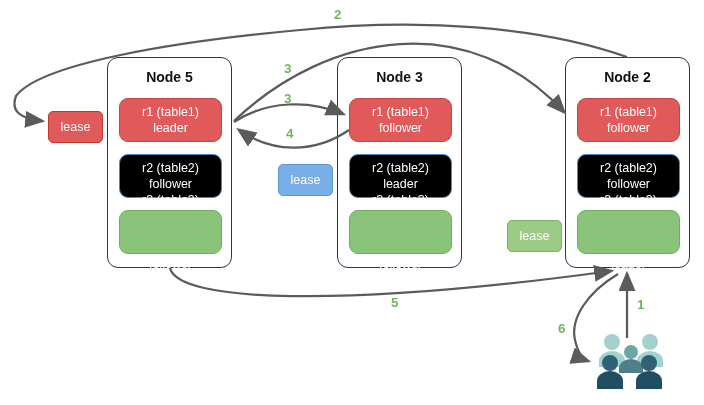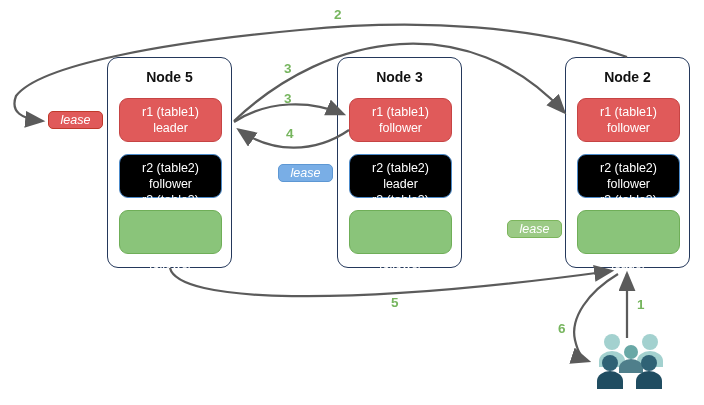--- a/index.html
+++ b/index.html
@@ -22,24 +22,23 @@
     text-align:center;
   }
   .replica.r1{top:40px;}
   .replica.r2{top:96px;}
   .replica.r3{top:152px;gap:48px;}
   .replica.red  {background:#E05A5A;border:1.5px solid #C64444;}
   .replica.blue {background:#000000;border:1.5px solid #4C8BCB;}
   .replica.green{background:#8AC47A;border:1.5px solid #6FAE58;}
   
   .lease{
-    position:absolute;width:55px;height:18px;box-sizing:border-box;border-radius:5px;
+    position:absolute;width:55px;height:32px;box-sizing:border-box;border-radius:5px;
     color:#ffffff;font-size:12.5px;display:flex;align-items:center;justify-content:center;
     z-index:4;
-    font-style:italic;
   }
   .lease.red  {left:48px; top:111px;background:#E05A5A;border:1.5px solid #C0392B;}
   .lease.blue {left:278px;top:164px;background:#79AEE6;border:1.5px solid #5D97D3;}
   .lease.green{left:507px;top:220px;background:#9BCA85;border:1.5px solid #7CB55C;}
   
   .step{
     position:absolute;z-index:5;color:#76B55E;font-weight:bold;font-size:13.5px;
   }
   .step.s2 {left:334px;top:7px;}
   .step.s3a{left:284px;top:61px;}

